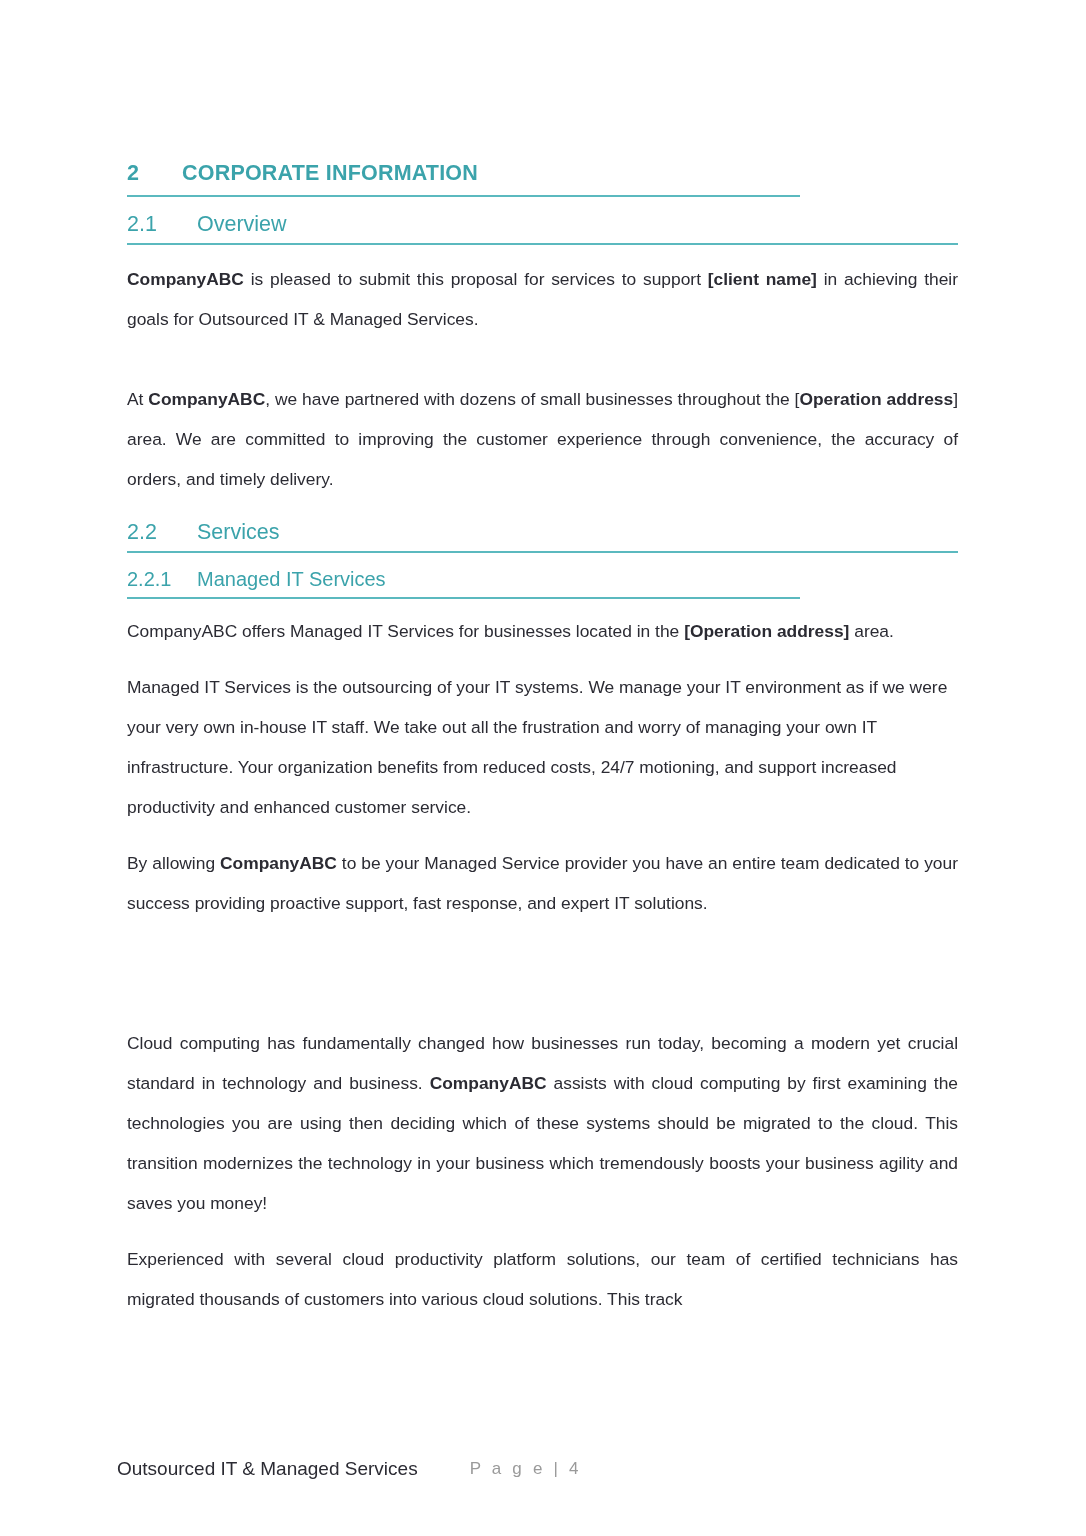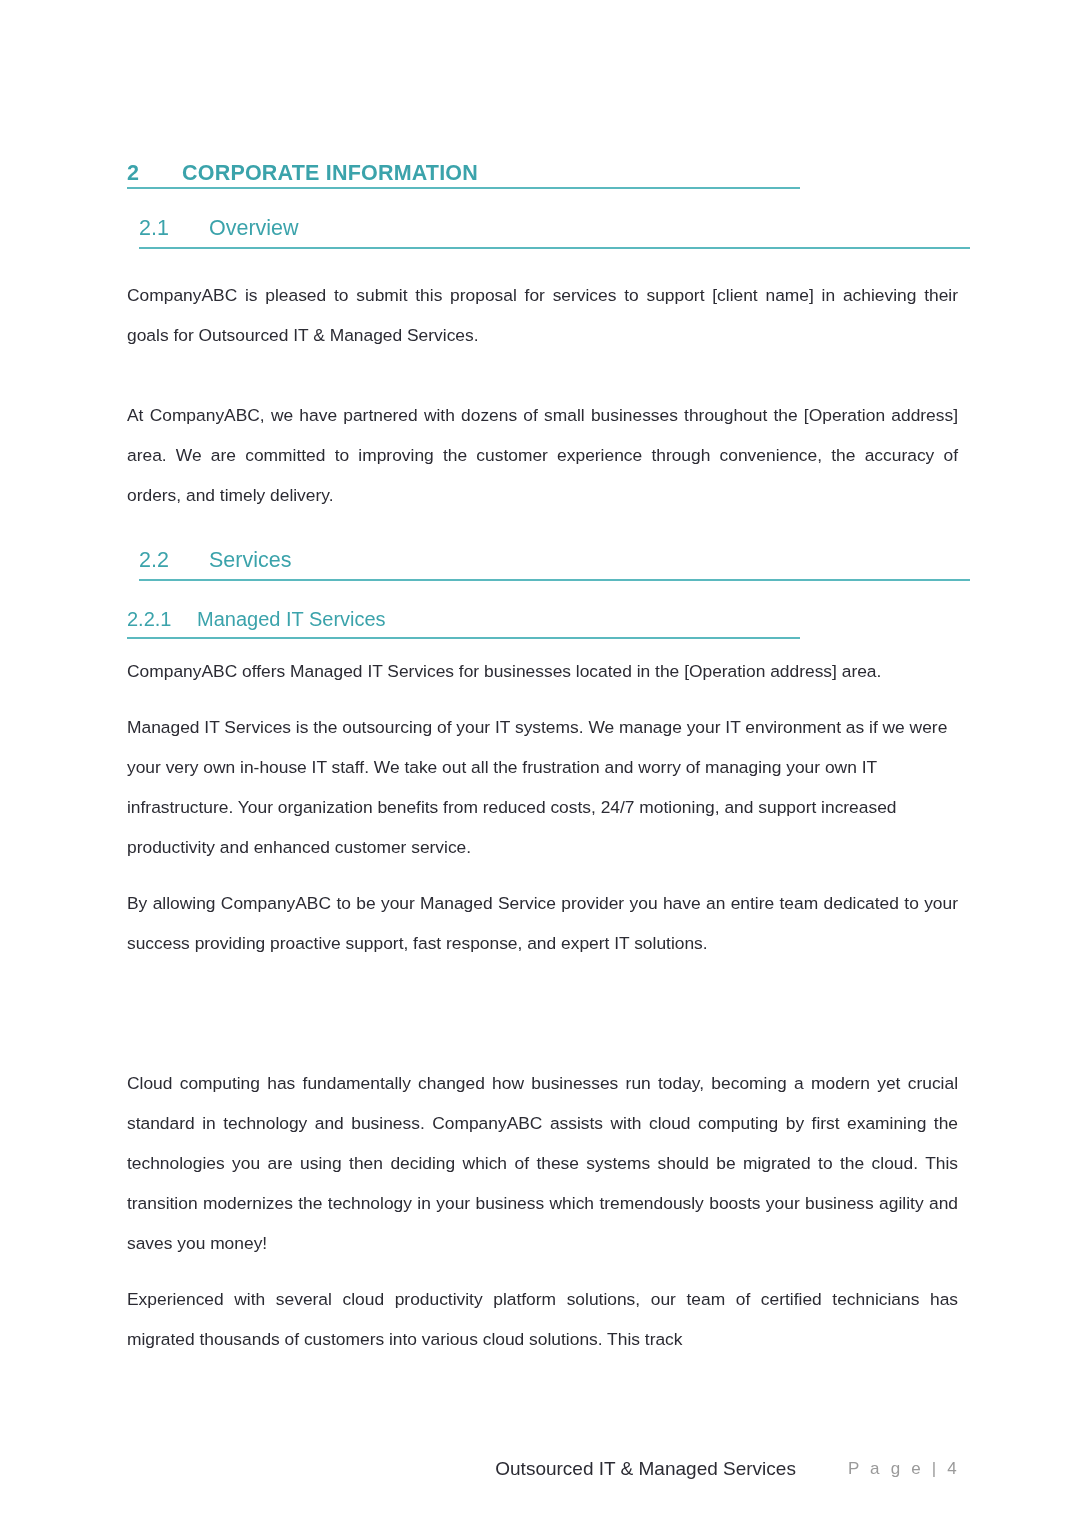--- a/index.html
+++ b/index.html
@@ -25,34 +25,34 @@
   .content {
     position: absolute;
     left: 127px;
     top: 0;
     width: 831px;
   }
 
   
   .h1 {
     margin: 0;
-    padding: 0 0 0 0;
+    padding: 0 0 8px 0;
     font-size: 21.5px;
     font-weight: bold;
     color: #3ba3ab;
     letter-spacing: 0.2px;
     border-bottom: 2.2px solid #5bb9bf;
     width: 673px;
     line-height: 1.25;
     display: block;
   }
   .h1 .num { display: inline-block; width: 55px; }
 
   .h2 {
-    margin: 12px;
+    margin: 0;
     padding: 0 0 5px 0;
     font-size: 21.5px;
     font-weight: normal;
     color: #3ba3ab;
     border-bottom: 2.2px solid #5bb9bf;
     width: 831px;
     line-height: 1.25;
     display: block;
   }
   .h2 .num { display: inline-block; width: 70px; }
@@ -73,44 +73,44 @@
   
   p.body {
     margin: 0;
     font-size: 17.4px;
     line-height: 40px;
     color: #2b2b33;
     text-align: justify;
     text-justify: inter-word;
   }
   p.body.left { text-align: left; }
-  p.body b { font-weight: normal; }
+  p.body b { font-weight: bold; }
 
   
   .sp-h1-to-h2   { height: 14px; }
   .sp-h2-to-p    { height: 14px; }
   .sp-p-gap      { height: 40px; }
   .sp-p-to-h2    { height: 20px; }
   .sp-h2-to-h3   { height: 14px; }
   .sp-h3-to-p    { height: 12px; }
   .sp-para       { height: 16px; }
   .sp-big-gap    { height: 88px; }
 
   
   .footer {
     position: absolute;
-    left: 129px;
+    left: 117px;
     top: 1452px;
     width: 831px;
     height: 34px;
     font-size: 19px;
     color: #2b2b33;
     display: flex;
     align-items: center;
-    justify-content: flex-end;
+    justify-content: flex-start;
   }
   .footer-title {
     font-size: 19px;
     color: #2b2b33;
     white-space: nowrap;
   }
   .footer-page {
     margin-left: 52px;
     font-size: 17px;
     color: #9a9a9a;

